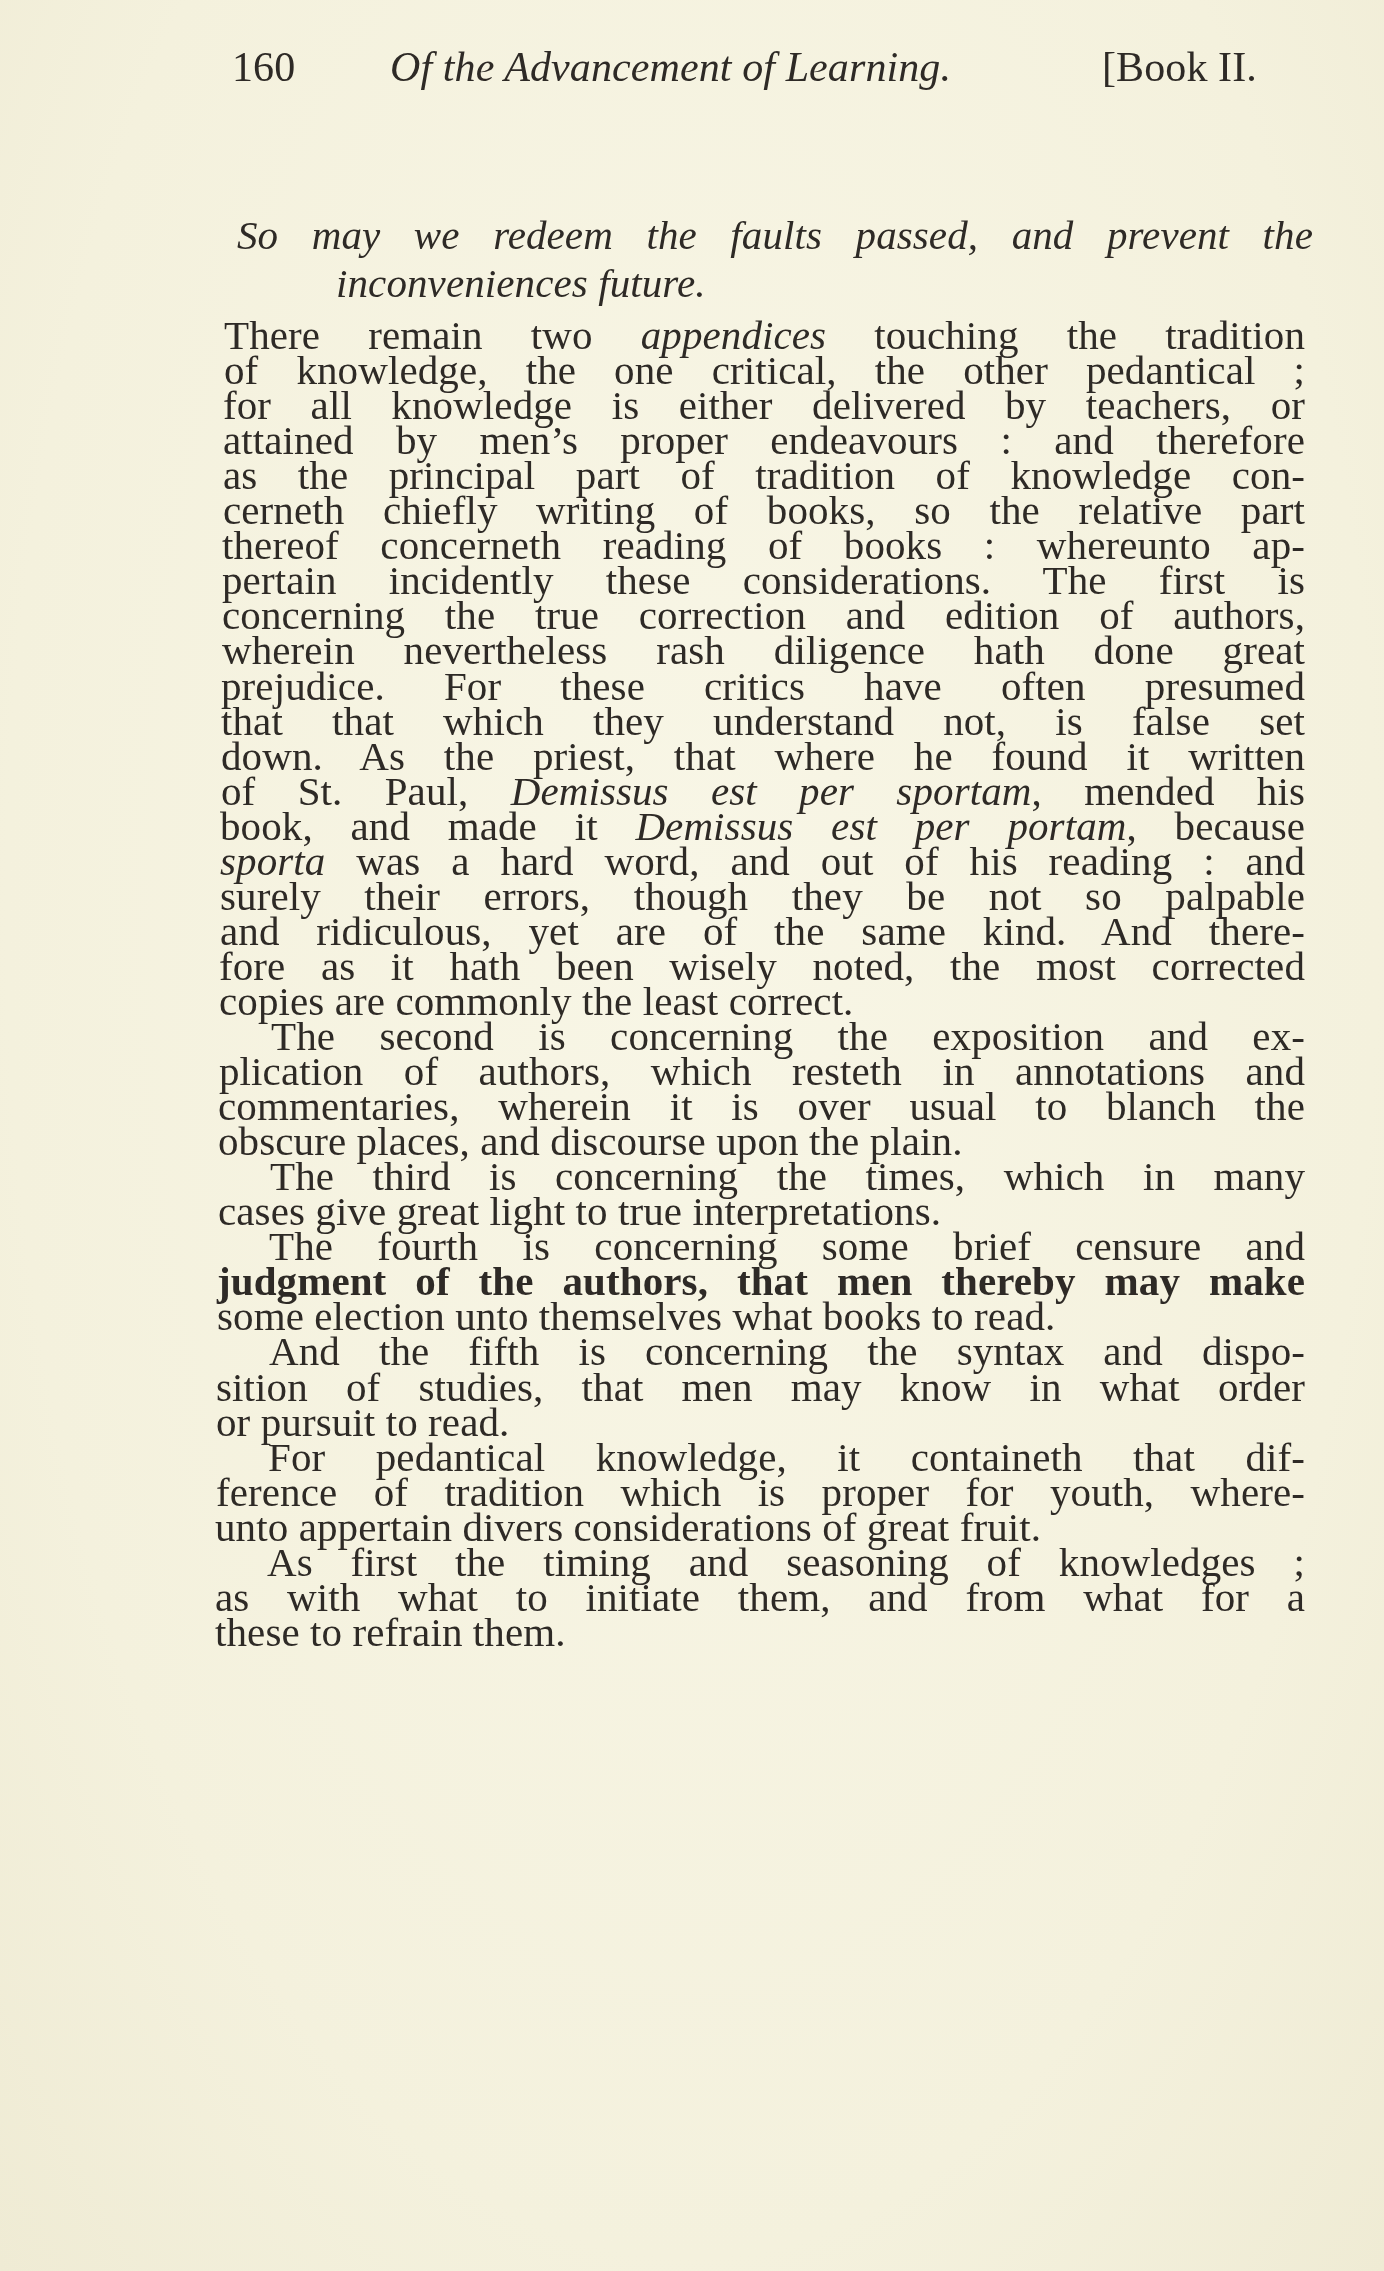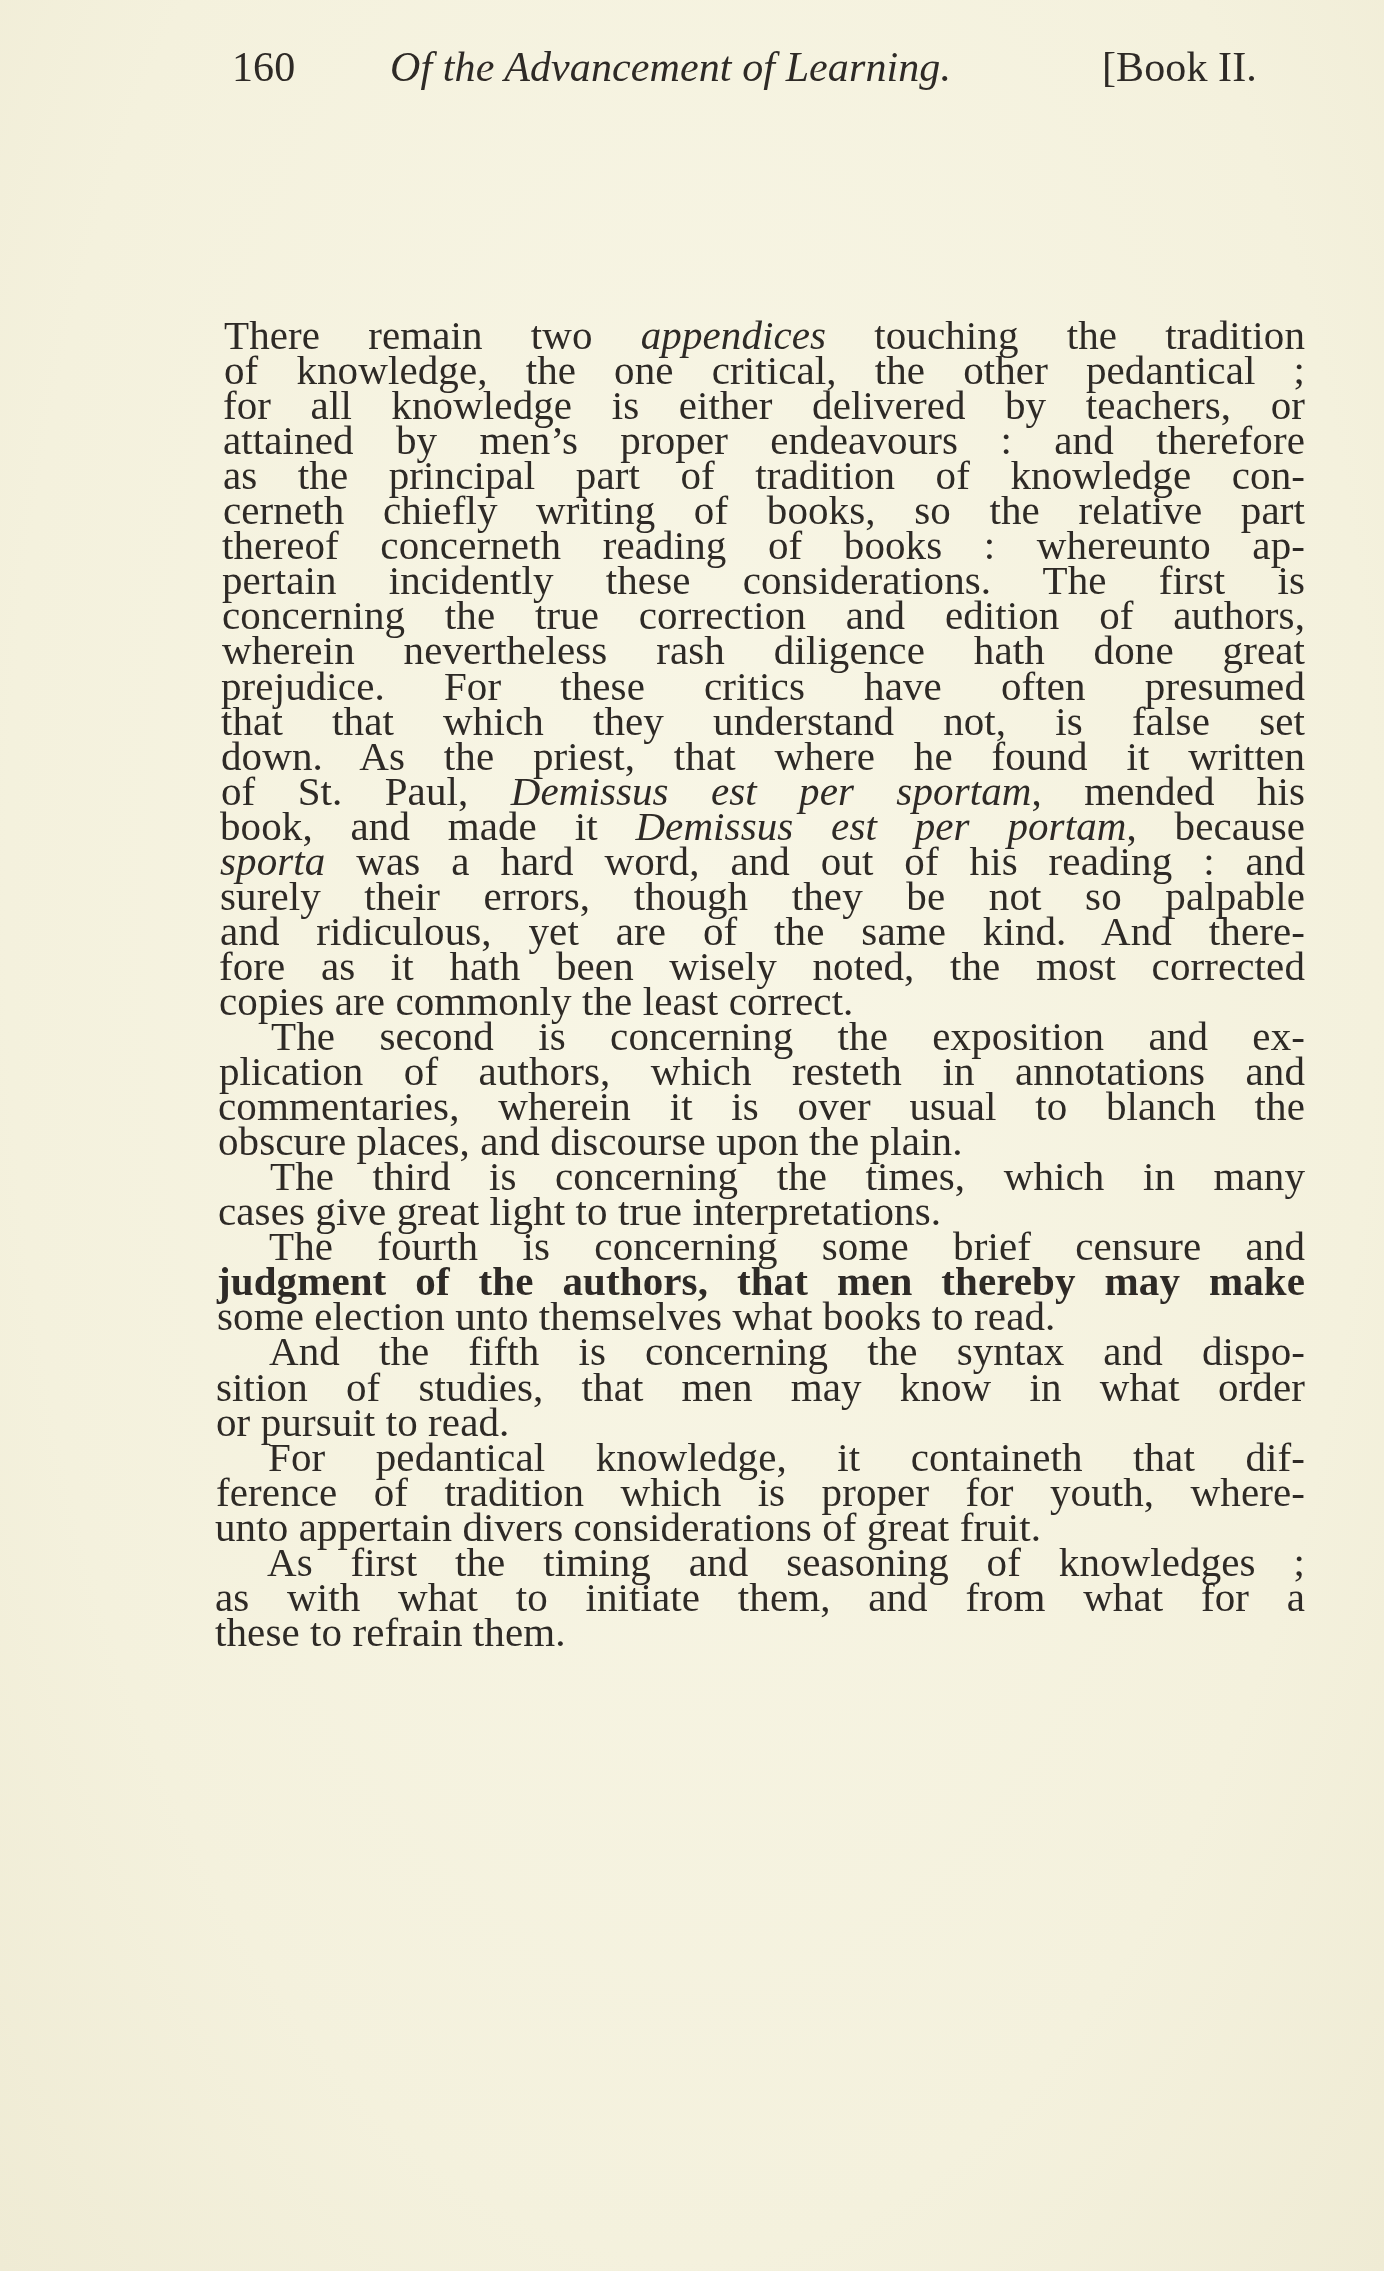--- a/index.html
+++ b/index.html
@@ -33,20 +33,22 @@
 <body>
 
 <div class="page">
   <div class="line header" style="left:232px; top:42px; width:1080px;">
     <span class="num">160</span>
     <span class="title">Of the Advancement of Learning.</span>
     <span class="book">[Book II.</span>
   </div>
 
 
+  <div class="line it just" style="left:237px; top:210px; width:1076px;">So may we redeem the faults passed, and prevent the</div>
+  <div class="line it" style="left:336px; top:258px;">inconveniences future.</div>
 
   <div id="body-text">
       <div class="line just" style="left: 224px; top: 310px; width: 1081px;"><span>There remain two </span><span class="it">appendices</span><span> touching the tradition</span></div>
       <div class="line just" style="left: 224px; top: 345.05px; width: 1081px;"><span>of knowledge, the one critical, the other pedantical ;</span></div>
       <div class="line just" style="left: 223px; top: 380.1px; width: 1082px;"><span>for all knowledge is either delivered by teachers, or</span></div>
       <div class="line just" style="left: 223px; top: 415.15px; width: 1082px;"><span>attained by men’s proper endeavours : and therefore</span></div>
       <div class="line just" style="left: 223px; top: 450.2px; width: 1082px;"><span>as the principal part of tradition of knowledge con-</span></div>
       <div class="line just" style="left: 223px; top: 485.25px; width: 1082px;"><span>cerneth chiefly writing of books, so the relative part</span></div>
       <div class="line just" style="left: 222px; top: 520.3px; width: 1083px;"><span>thereof concerneth reading of books : whereunto ap-</span></div>
       <div class="line just" style="left: 222px; top: 555.35px; width: 1083px;"><span>pertain incidently these considerations.  The first is</span></div>

